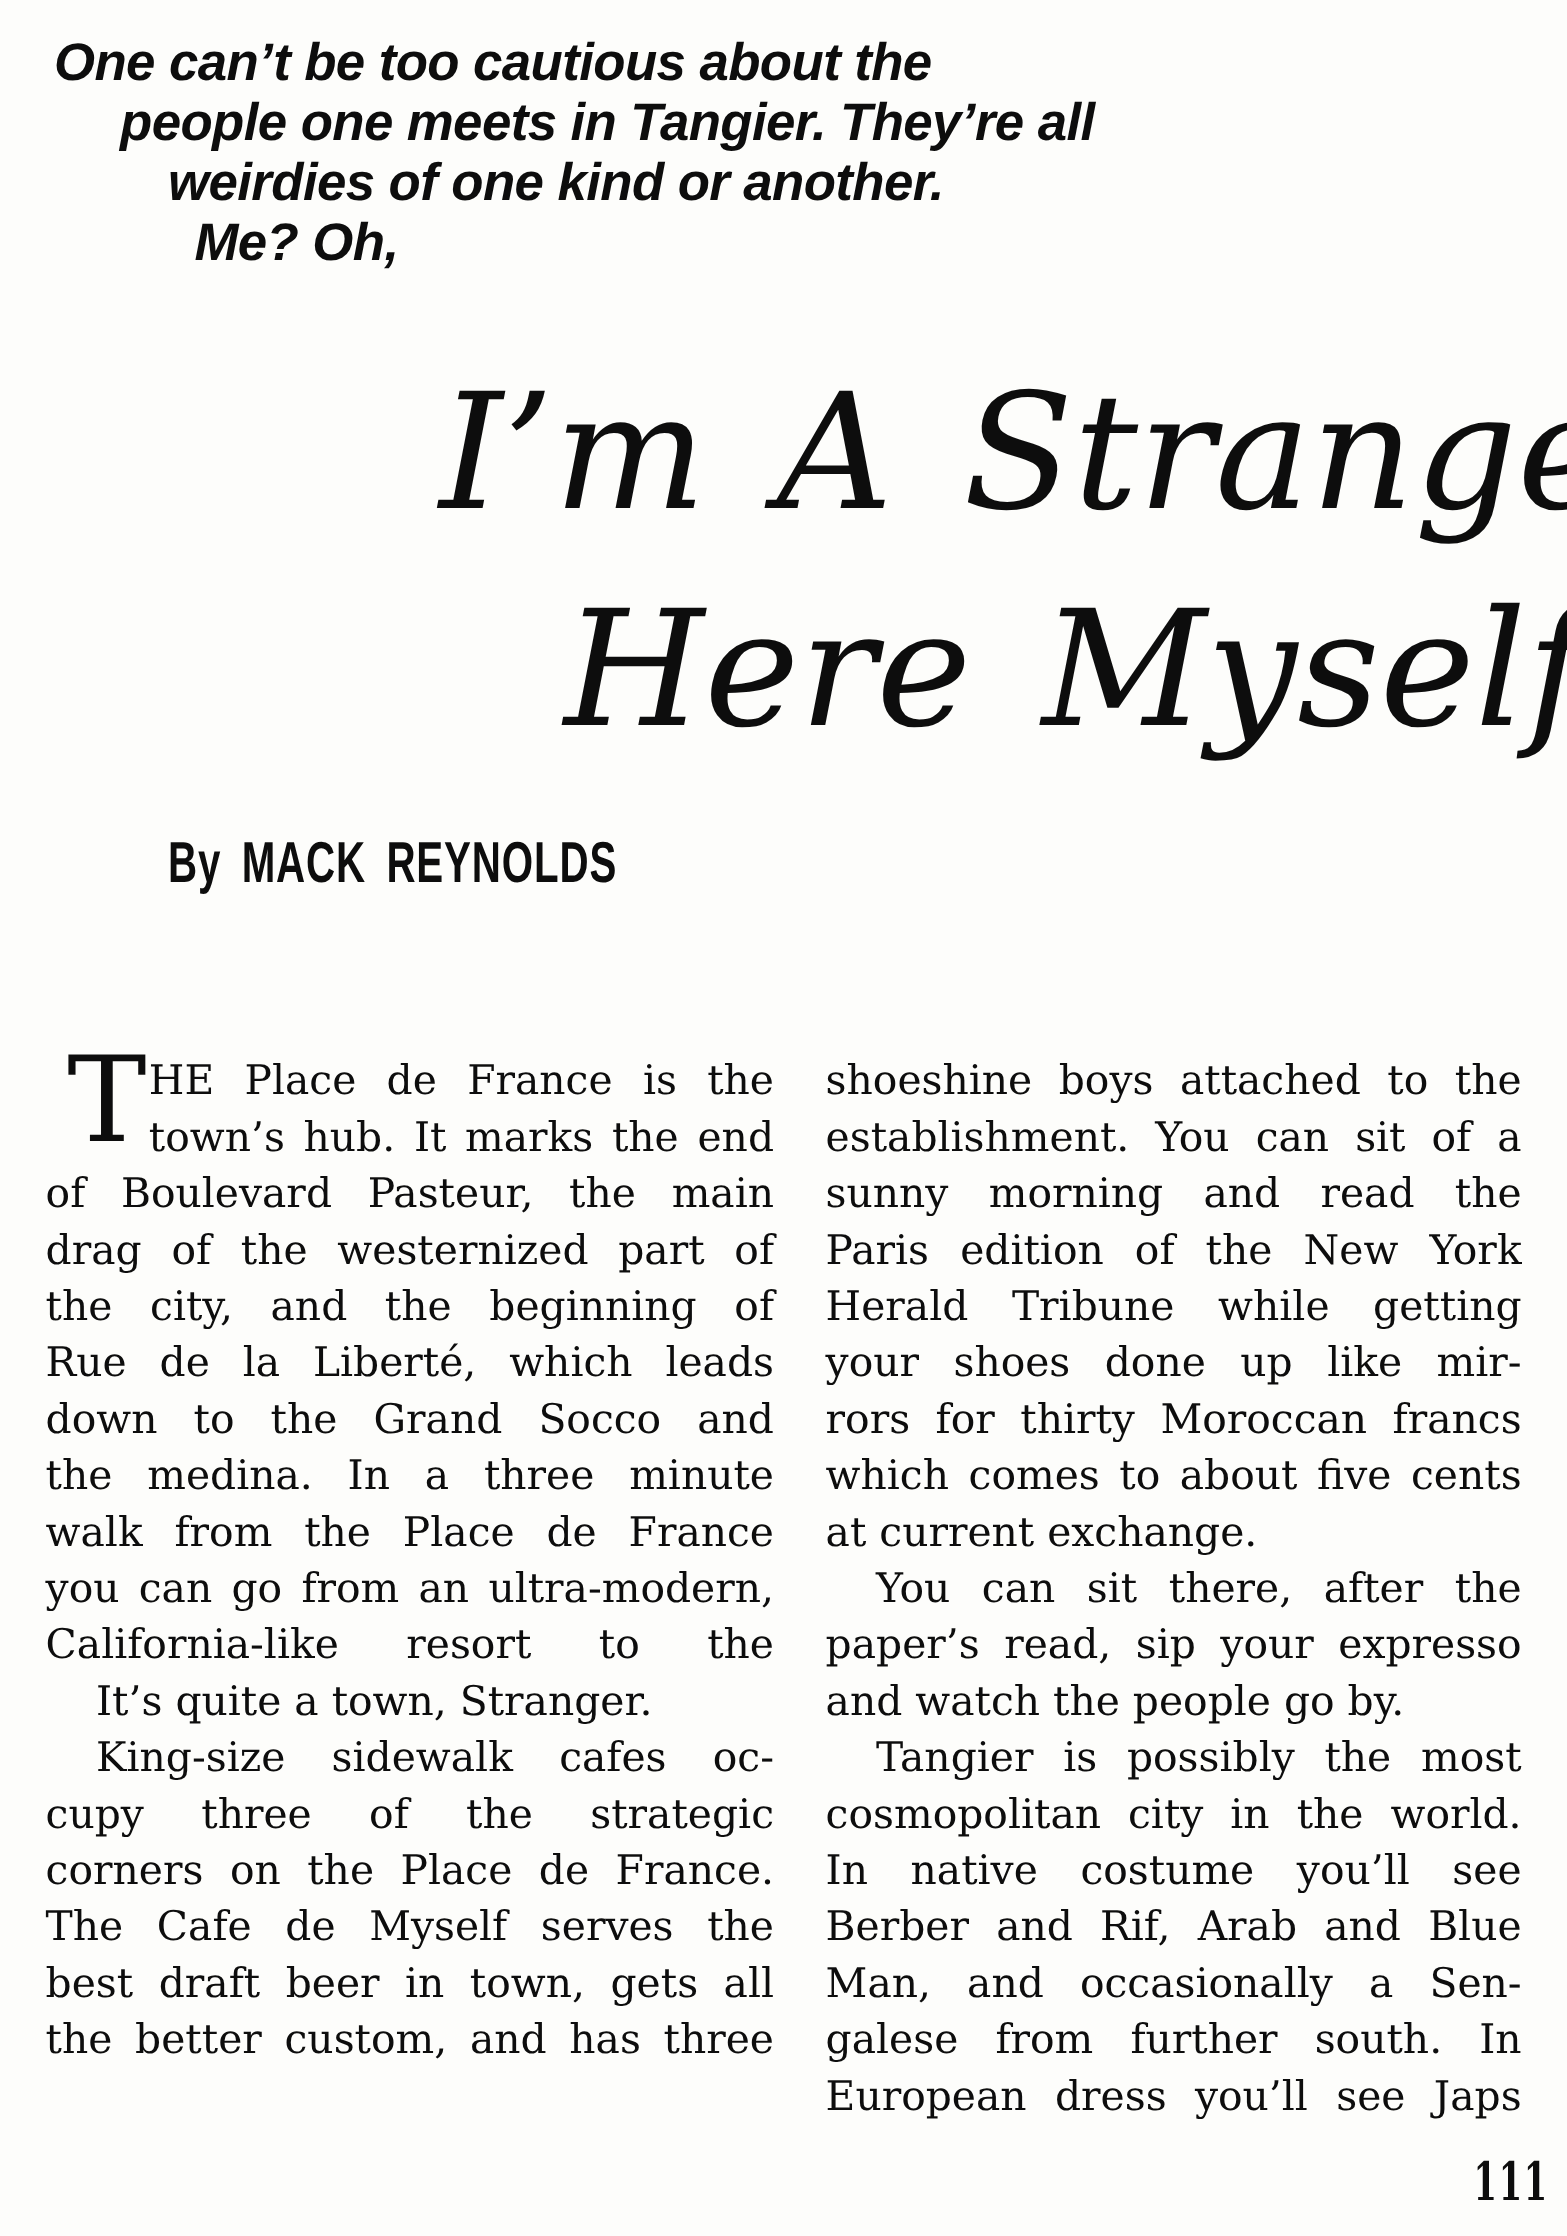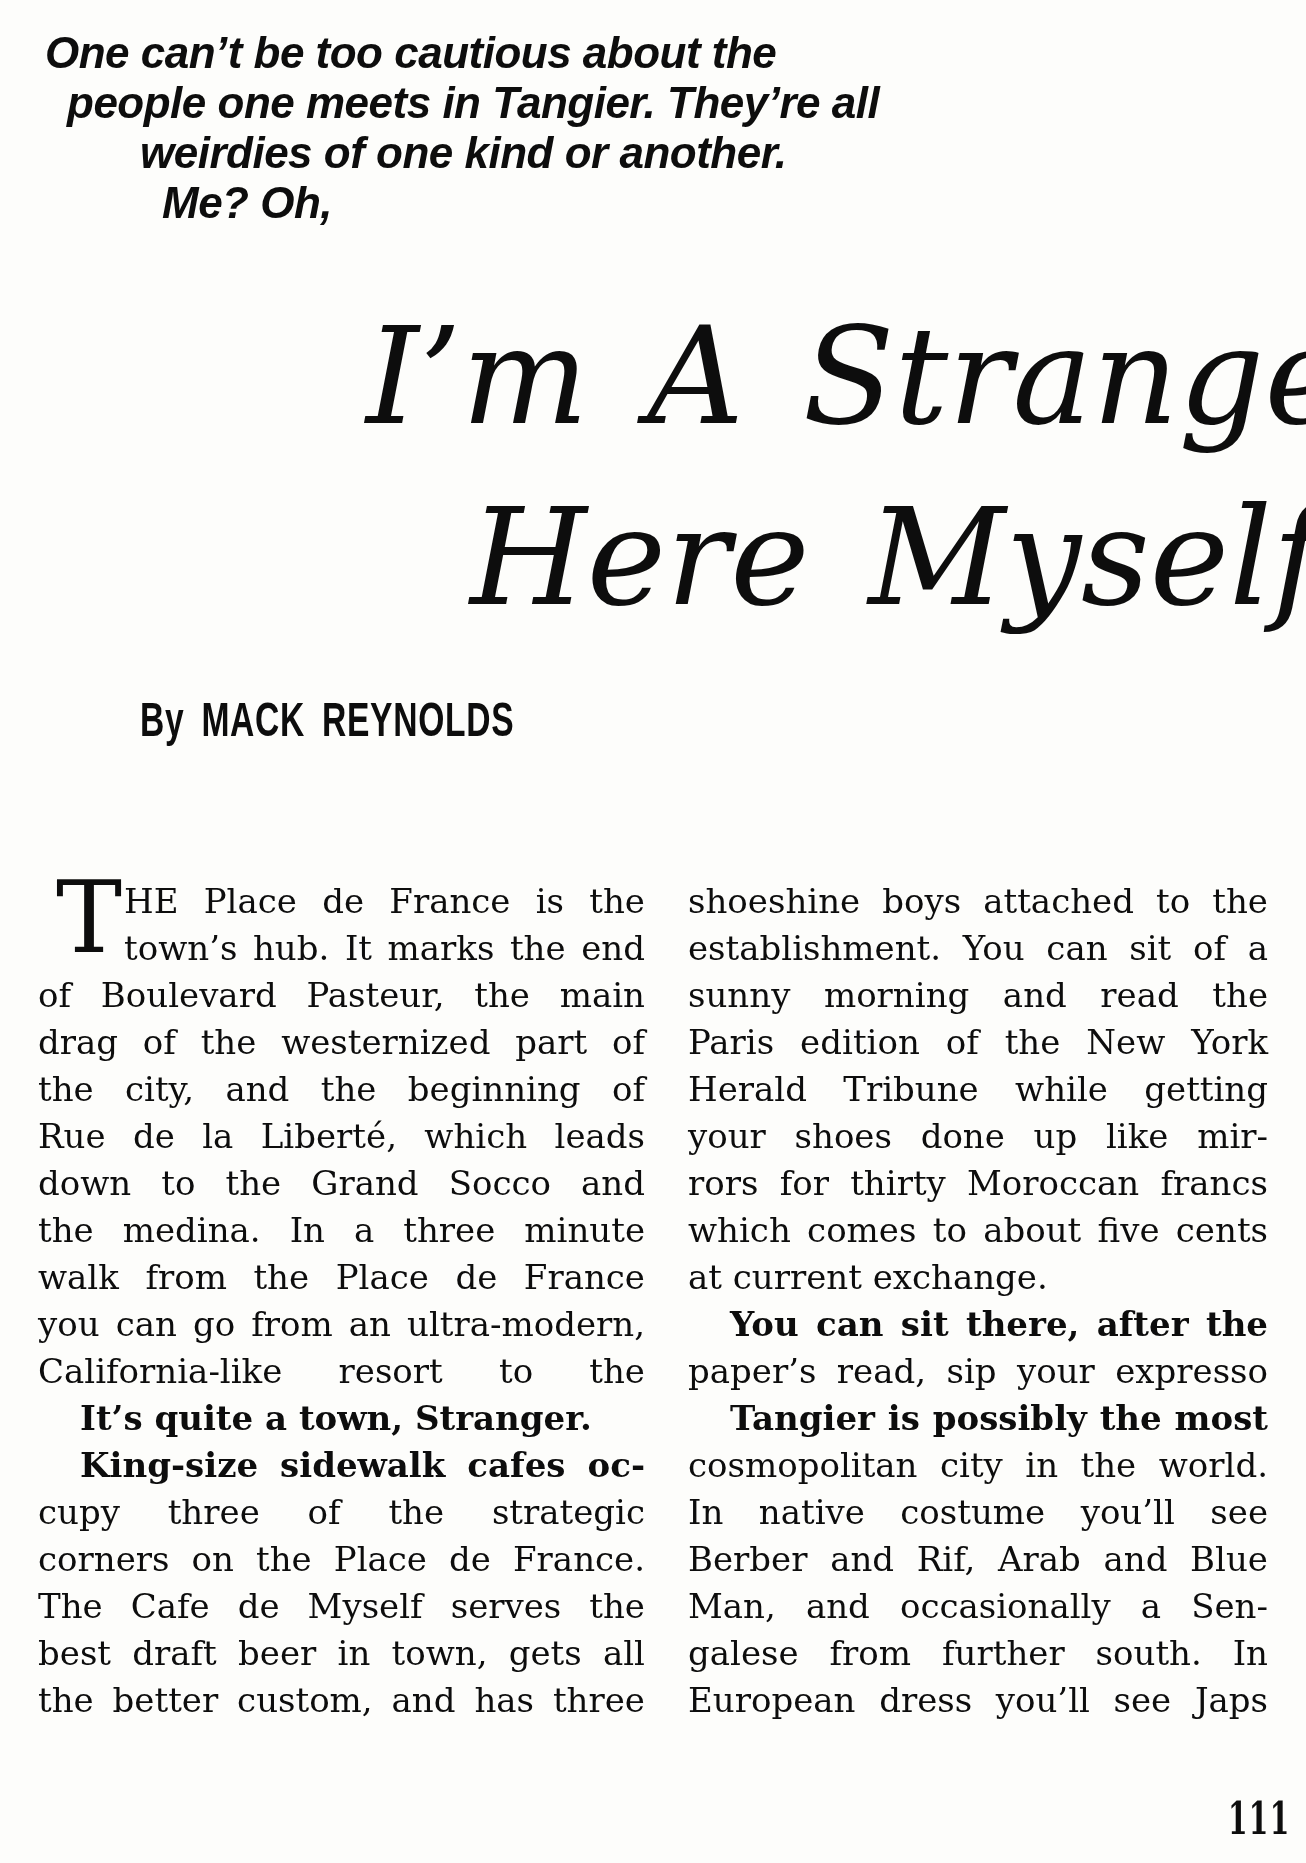--- a/index.html
+++ b/index.html
@@ -7,21 +7,21 @@
     width:1306px; height:1863px; position:relative;
     background:#fdfdfb; color:#0d0d0d; overflow:hidden;
     font-family:"DejaVu Serif", serif;
   }
   
   .intro {
     position:absolute; left:45px; top:28px;
     font:italic 700 44px/50px "Liberation Sans", sans-serif;
     letter-spacing:-0.5px; white-space:nowrap;
   }
-  .intro-line.l1 { margin-left:22px; }
+  .intro-line.l1 { margin-left:55px; }
   .intro-line.l2 { margin-left:95px; }
   .intro-line.l3 { margin-left:117px; }
   
   .title-line {
     position:absolute;
     font:italic 134px/1 "DejaVu Serif", serif;
     word-spacing:0.12em; white-space:nowrap;
   }
   .title-1 { left:366px; top:310px; }
   .title-2 { left:470px; top:491px; }
@@ -34,21 +34,21 @@
   }
   
   .col {
     position:absolute; top:878px;
     font:34px/47px "DejaVu Serif", serif;
   }
   .col-left  { left:38px;  width:607px; }
   .col-right { left:688px; width:580px; }
   .line { text-align:justify; text-align-last:justify; height:47px; overflow:visible; }
   .line.nj { text-align:left; text-align-last:auto; }
-  .line.ind { text-indent:42px;font-weight:bold; }
+  .line.ind { text-indent:42px; }
   .line.p1 { padding-left:86px; }
   .it { }
   .dropcap {
     position:absolute; left:18px; top:-10px;
     font-size:99px; line-height:1; font-style:normal;
   }
   
   .pageno {
     position:absolute; left:1228px; top:1797px;
     font:700 44px/1 "DejaVu Serif", serif;
@@ -97,20 +97,21 @@
     <div class="line"><span>establishment. You can sit of a</span></div>
     <div class="line"><span>sunny morning and read the</span></div>
     <div class="line"><span>Paris edition of the New York</span></div>
     <div class="line"><span class="it">Herald Tribune</span><span> while getting</span></div>
     <div class="line"><span>your shoes done up like mir-</span></div>
     <div class="line"><span>rors for thirty Moroccan francs</span></div>
     <div class="line"><span>which comes to about five cents</span></div>
     <div class="line nj"><span>at current exchange.</span></div>
     <div class="line ind"><span>You can sit there, after the</span></div>
     <div class="line"><span>paper’s read, sip your expresso</span></div>
+    <div class="line nj"><span>and watch the people go by.</span></div>
     <div class="line ind"><span>Tangier is possibly the most</span></div>
     <div class="line"><span>cosmopolitan city in the world.</span></div>
     <div class="line"><span>In native costume you’ll see</span></div>
     <div class="line"><span>Berber and Rif, Arab and Blue</span></div>
     <div class="line"><span>Man, and occasionally a Sen-</span></div>
     <div class="line"><span>galese from further south. In</span></div>
     <div class="line"><span>European dress you’ll see Japs</span></div>
   </div>
 
 <div class="pageno">111</div>

